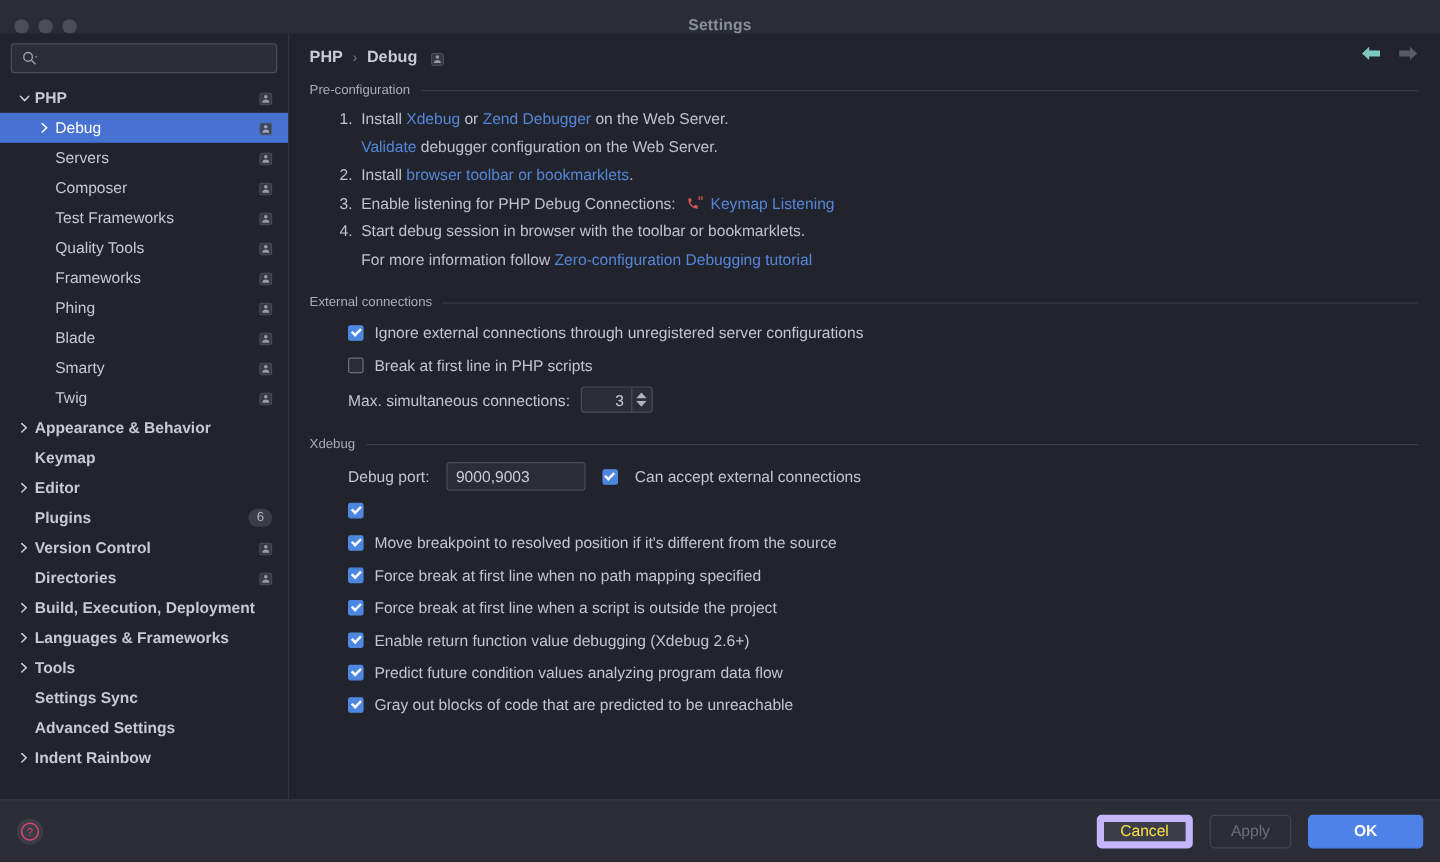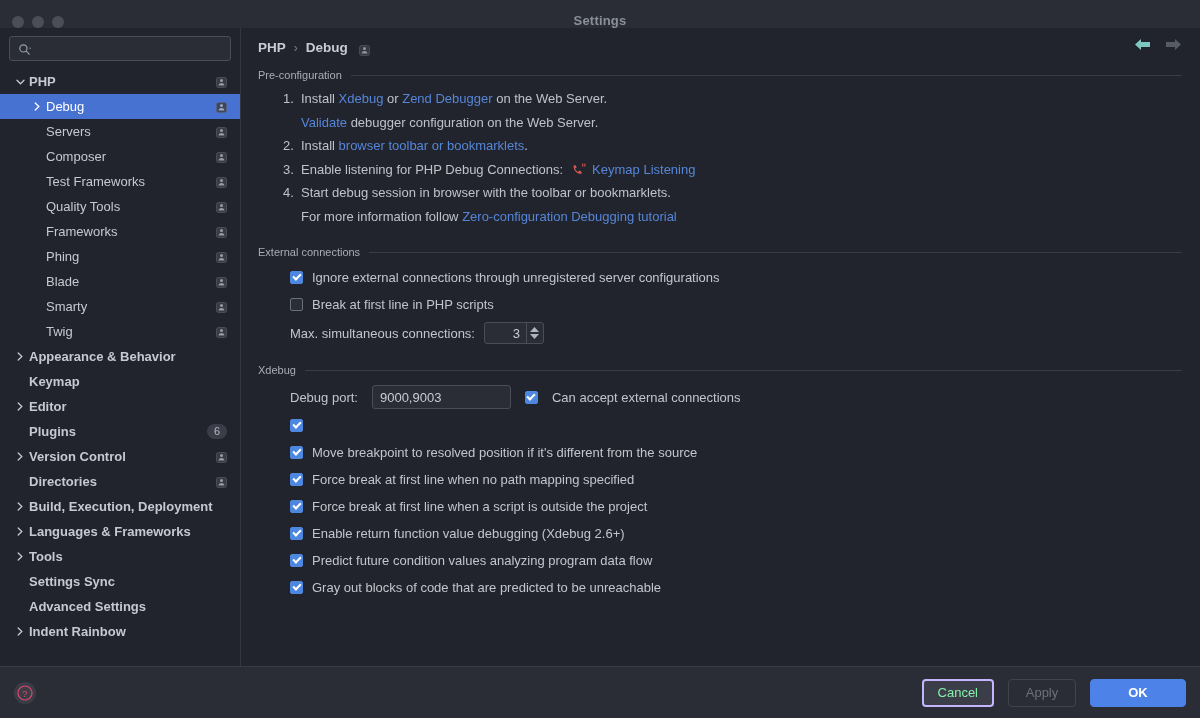--- a/index.html
+++ b/index.html
@@ -147,21 +147,21 @@
   }
   .spinner .val {
     flex: 1; text-align: right; padding-right: 6px; font-size: 13px; color: #c8cbd3;
   }
   .spinner .arrows {
     width: 17px; height: 100%; border-left: 1px solid #4a4d57;
     display: flex; flex-direction: column; align-items: center;
     justify-content: center; gap: 2px; cursor: pointer;
   }
   .txtfield {
-    width: 139px; height: 24px; border: 1px solid #4a4d57; border-radius: 3px;
+    width: 116px; height: 24px; border: 1px solid #4a4d57; border-radius: 3px;
     background: #2b2d36; color: #c8cbd3; font-size: 13px;
     padding: 0 7px; outline: none; font-family: "Liberation Sans", sans-serif;
   }
 
   
   .footer {
     height: 52px; flex: 0 0 52px; background: #2b2d36;
     border-top: 1px solid #383b44;
     display: flex; align-items: center; padding: 0 14px;
   }
@@ -170,21 +170,21 @@
     background: #3a3d46; display: flex; align-items: center;
     justify-content: center; cursor: pointer;
   }
   .footer-spacer { flex: 1; }
   .btn {
     height: 28px; min-width: 68px; border-radius: 4px;
     font-size: 13px; font-family: "Liberation Sans", sans-serif;
     display: flex; align-items: center; justify-content: center;
     cursor: pointer; margin-left: 14px; padding: 0 14px;
   }
-  .btn-cancel { background: #3b3e48; color: #86efac; border: 2px solid #c4b5fd; }
+  .btn-cancel { background: #3b3e48; color: #fde047; border: 6px solid #c4b5fd; }
   .btn-apply  { background: transparent; color: #6d707a; border: 1px solid #41444d; }
   .btn-ok     { background: #4d82e8; color: #ffffff; border: 1px solid #4d82e8;
                 min-width: 96px; font-weight: bold; }
 </style>
 </head>
 <body>
 
 <div class="window">
 
   <div class="titlebar">

